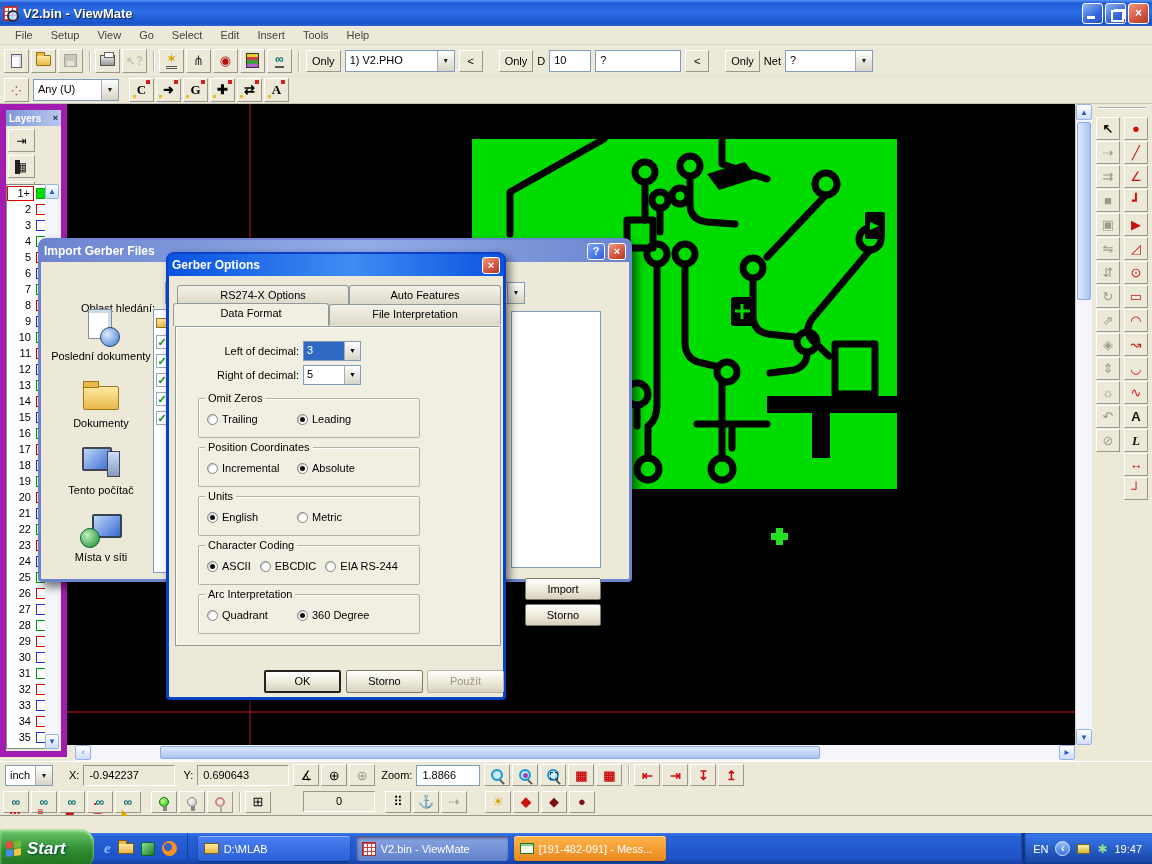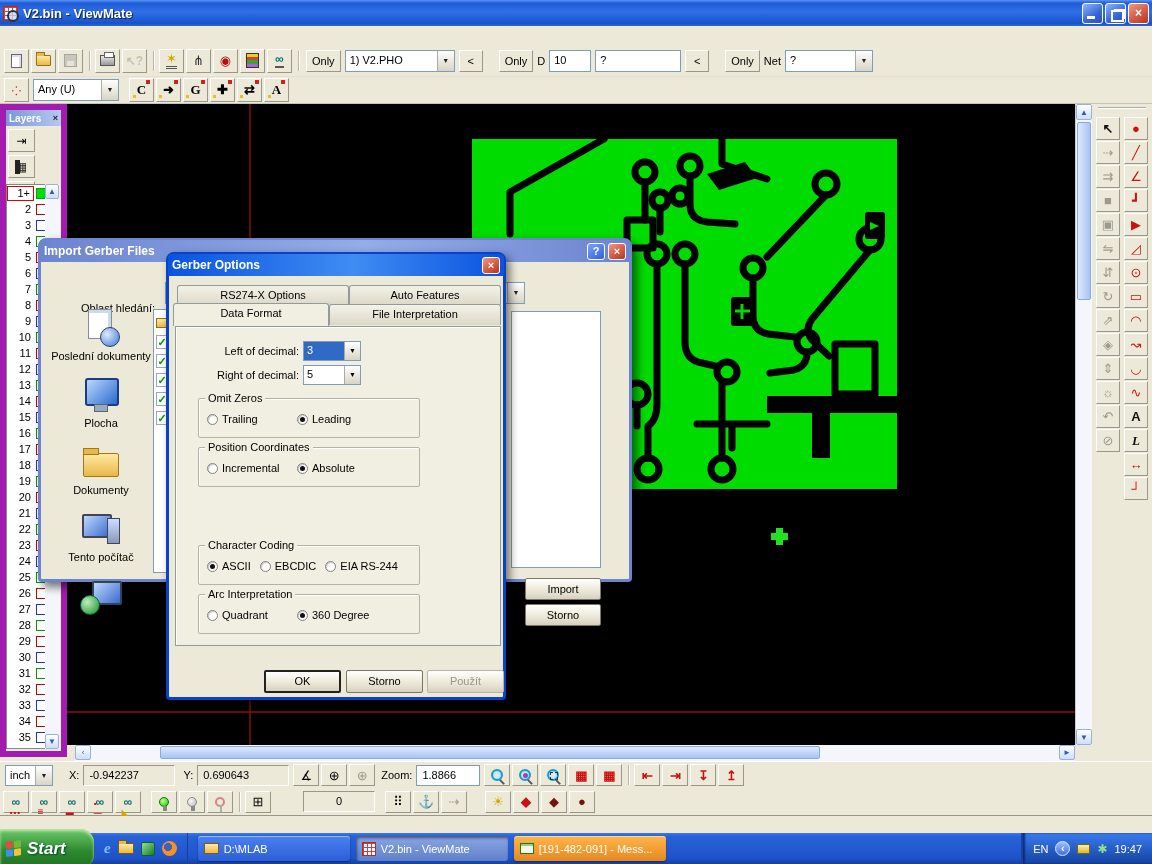--- a/index.html
+++ b/index.html
@@ -209,20 +209,32 @@
 <div id="screen">
 
   <div class="titlebar">
     <span class="vm-ico"></span>
     <span class="ttext">V2.bin - ViewMate</span>
     <span class="tbtn bmin"></span>
     <span class="tbtn bmax"></span>
     <span class="tbtn bclose">×</span>
   </div>
 
+  <div class="menubar">
+
+  <span class="mitem">File</span>
+      <span class="mitem">Setup</span>
+      <span class="mitem">View</span>
+      <span class="mitem">Go</span>
+      <span class="mitem">Select</span>
+      <span class="mitem">Edit</span>
+      <span class="mitem">Insert</span>
+      <span class="mitem">Tools</span>
+      <span class="mitem">Help</span>
+    </div>
 
   <div class="tbrow tb1">
     <span style="display:flex">
       <span class="tbb">
           <span class="ico-page">
             <i style="display:block"></i>
           </span>
         </span>
 
       <span class="tbb">
@@ -731,24 +743,20 @@
       <span class="cval"><span class="ico-folder" style="display:inline-block"></span></span>
       <span class="cbtn">▼</span>
     </span>
     <div class="places">
 
         <div class="place">
           <div class="picon icon-recent"></div>
           <div>Poslední dokumenty</div>
         </div>
 
-        <div class="place">
-          <div class="picon icon-desktop"></div>
-          <div>Plocha</div>
-        </div>
 
         <div class="place">
           <div class="picon icon-documents"></div>
           <div>Dokumenty</div>
         </div>
 
         <div class="place">
           <div class="picon icon-computer"></div>
           <div>Tento počítač</div>
         </div>
@@ -839,20 +847,34 @@
             <span class="rad"></span>
             <span>Trailing</span>
           </span>
 
         <span class="opt on">
             <span class="rad"></span>
             <span>Leading</span>
           </span>
       </div>
     </div>
+    <div class="grp" style="top:241px">
+      <span class="grp-lab">Units</span>
+      <div class="grp-opts">
+        <span class="opt on">
+            <span class="rad"></span>
+            <span>English</span>
+          </span>
+
+        <span class="opt">
+            <span class="rad"></span>
+            <span>Metric</span>
+          </span>
+      </div>
+    </div>
     <div class="grp three" style="top:290px">
       <span class="grp-lab">Character Coding</span>
       <div class="grp-opts">
         <span class="opt on">
             <span class="rad"></span>
             <span>ASCII</span>
           </span>
 
         <span class="opt">
             <span class="rad"></span>

